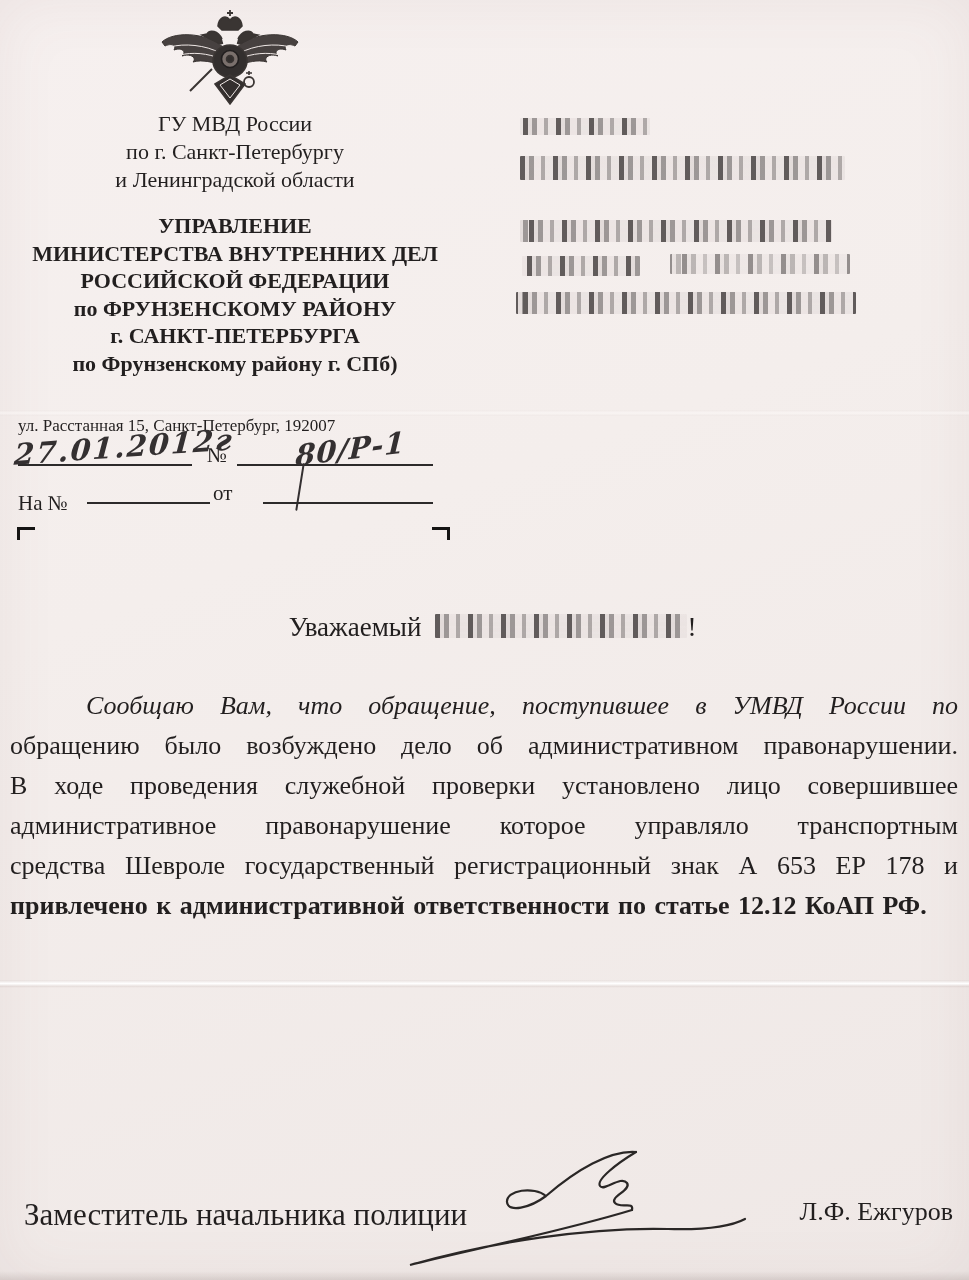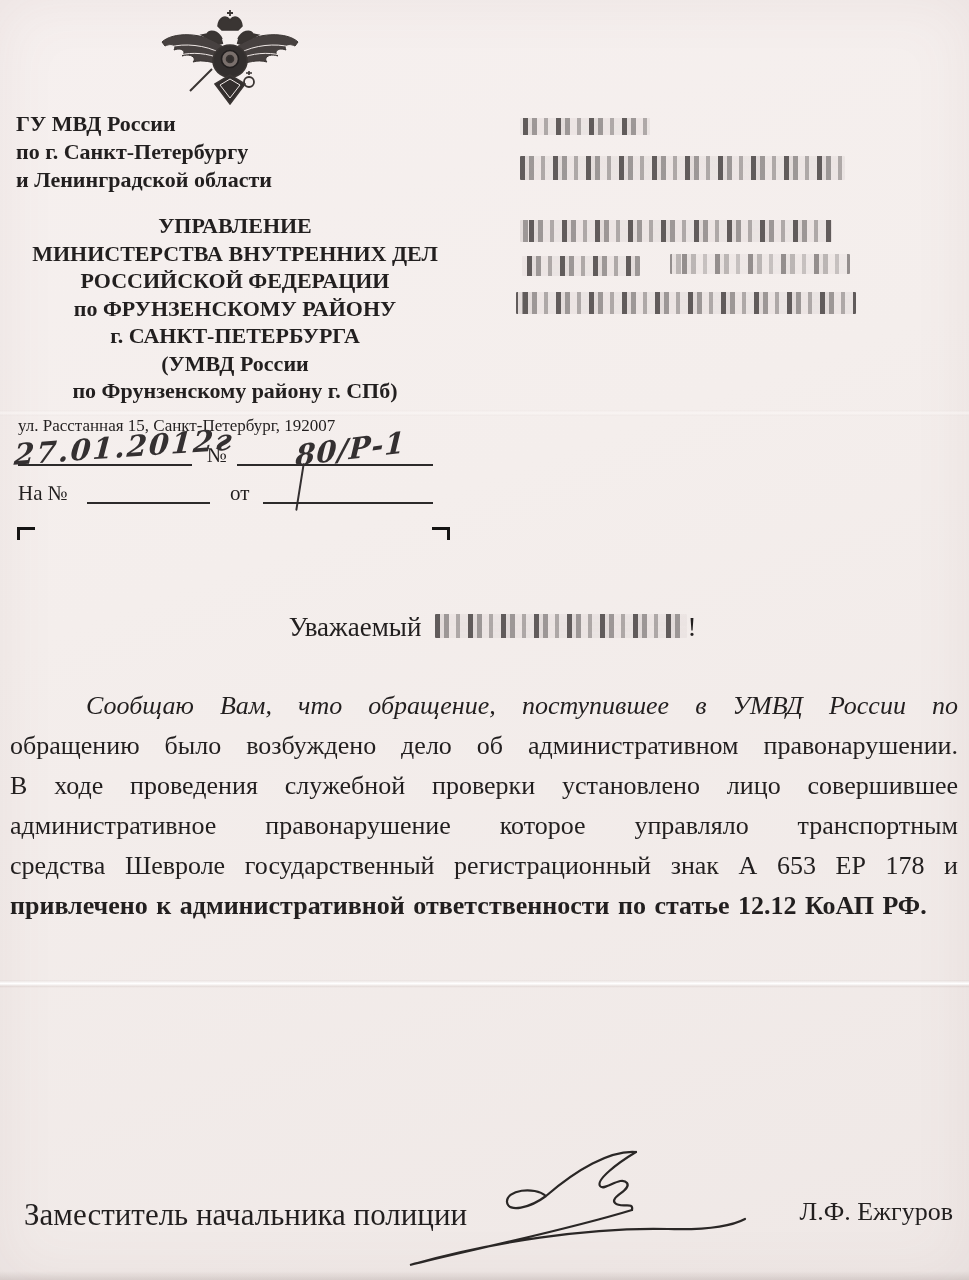--- a/index.html
+++ b/index.html
@@ -19,22 +19,22 @@
   
   .crease{position:absolute;left:0;width:100%;pointer-events:none;}
   .crease.main{top:980px;height:8px;
     background:linear-gradient(180deg,rgba(120,95,90,0.07),#ffffff 45%,rgba(120,95,90,0.09) 80%,rgba(120,95,90,0));}
   .crease.faint{top:410px;height:6px;opacity:.55;
     background:linear-gradient(180deg,rgba(120,95,90,0.05),#fdfaf9 50%,rgba(120,95,90,0.06));}
   .bottom-shade{position:absolute;bottom:0;left:0;width:100%;height:9px;
     background:linear-gradient(180deg,rgba(90,70,65,0),rgba(90,70,65,0.14));}
   
   .emblem{position:absolute;left:160px;top:8px;width:140px;height:98px;}
-  .org-top{position:absolute;left:16px;top:110px;width:470px;text-align:left;
-    font-weight:bold;font-size:22px;line-height:28px;}
+  .org-top{position:absolute;left:0;top:110px;width:470px;text-align:center;
+    font-weight:normal;font-size:22px;line-height:28px;}
   .org-main{position:absolute;left:0;top:212px;width:470px;text-align:center;
     font-weight:bold;font-size:22px;line-height:27.5px;}
   .addr-line{position:absolute;left:18px;top:416px;width:460px;font-size:17px;}
   
   .uline{position:absolute;border-bottom:2px solid #2c2a2a;height:24px;}
   .ref-label{position:absolute;font-size:21px;}
   .handwrite{
     position:absolute;
     font-family:"DejaVu Serif","Liberation Serif",serif;
     font-style:italic;font-weight:bold;
@@ -132,36 +132,35 @@
     <div>ГУ МВД России</div>
     <div>по г. Санкт-Петербургу</div>
     <div>и Ленинградской области</div>
   </div>
   <div class="org-main">
     <div>УПРАВЛЕНИЕ</div>
     <div>МИНИСТЕРСТВА ВНУТРЕННИХ ДЕЛ</div>
     <div>РОССИЙСКОЙ ФЕДЕРАЦИИ</div>
     <div>по ФРУНЗЕНСКОМУ РАЙОНУ</div>
     <div>г. САНКТ-ПЕТЕРБУРГА</div>
-    <div>(УМВД России</div>
     <div>по Фрунзенскому району г. СПб)</div>
   </div>
 
   <div class="addr-line">ул. Расстанная 15, Санкт-Петербург, 192007</div>
 
   <div class="uline" style="left:18px;top:440px;width:174px;"></div>
   <span class="ref-label" style="left:207px;top:443px;">№</span>
   <div class="uline" style="left:237px;top:440px;width:196px;"></div>
   <span class="handwrite hw-date">27.01.2012г</span>
   <span class="handwrite hw-num">80/Р-1</span>
   <div class="hw-tail"></div>
 
-  <span class="ref-label" style="left:18px;top:481px;">На №</span>
+  <span class="ref-label" style="left:18px;top:491px;">На №</span>
   <div class="uline" style="left:87px;top:478px;width:123px;"></div>
-  <span class="ref-label" style="left:230px;top:481px;">от</span>
+  <span class="ref-label" style="left:213px;top:481px;">от</span>
   <div class="uline" style="left:263px;top:478px;width:170px;"></div>
 
   <div class="corner left"></div>
   <div class="corner right"></div>
 
   <div class="recipient">
     <div class="px r1"></div>
     <div class="px r2"></div>
     <div class="px r3"></div>
     <div class="px r4a"></div>

